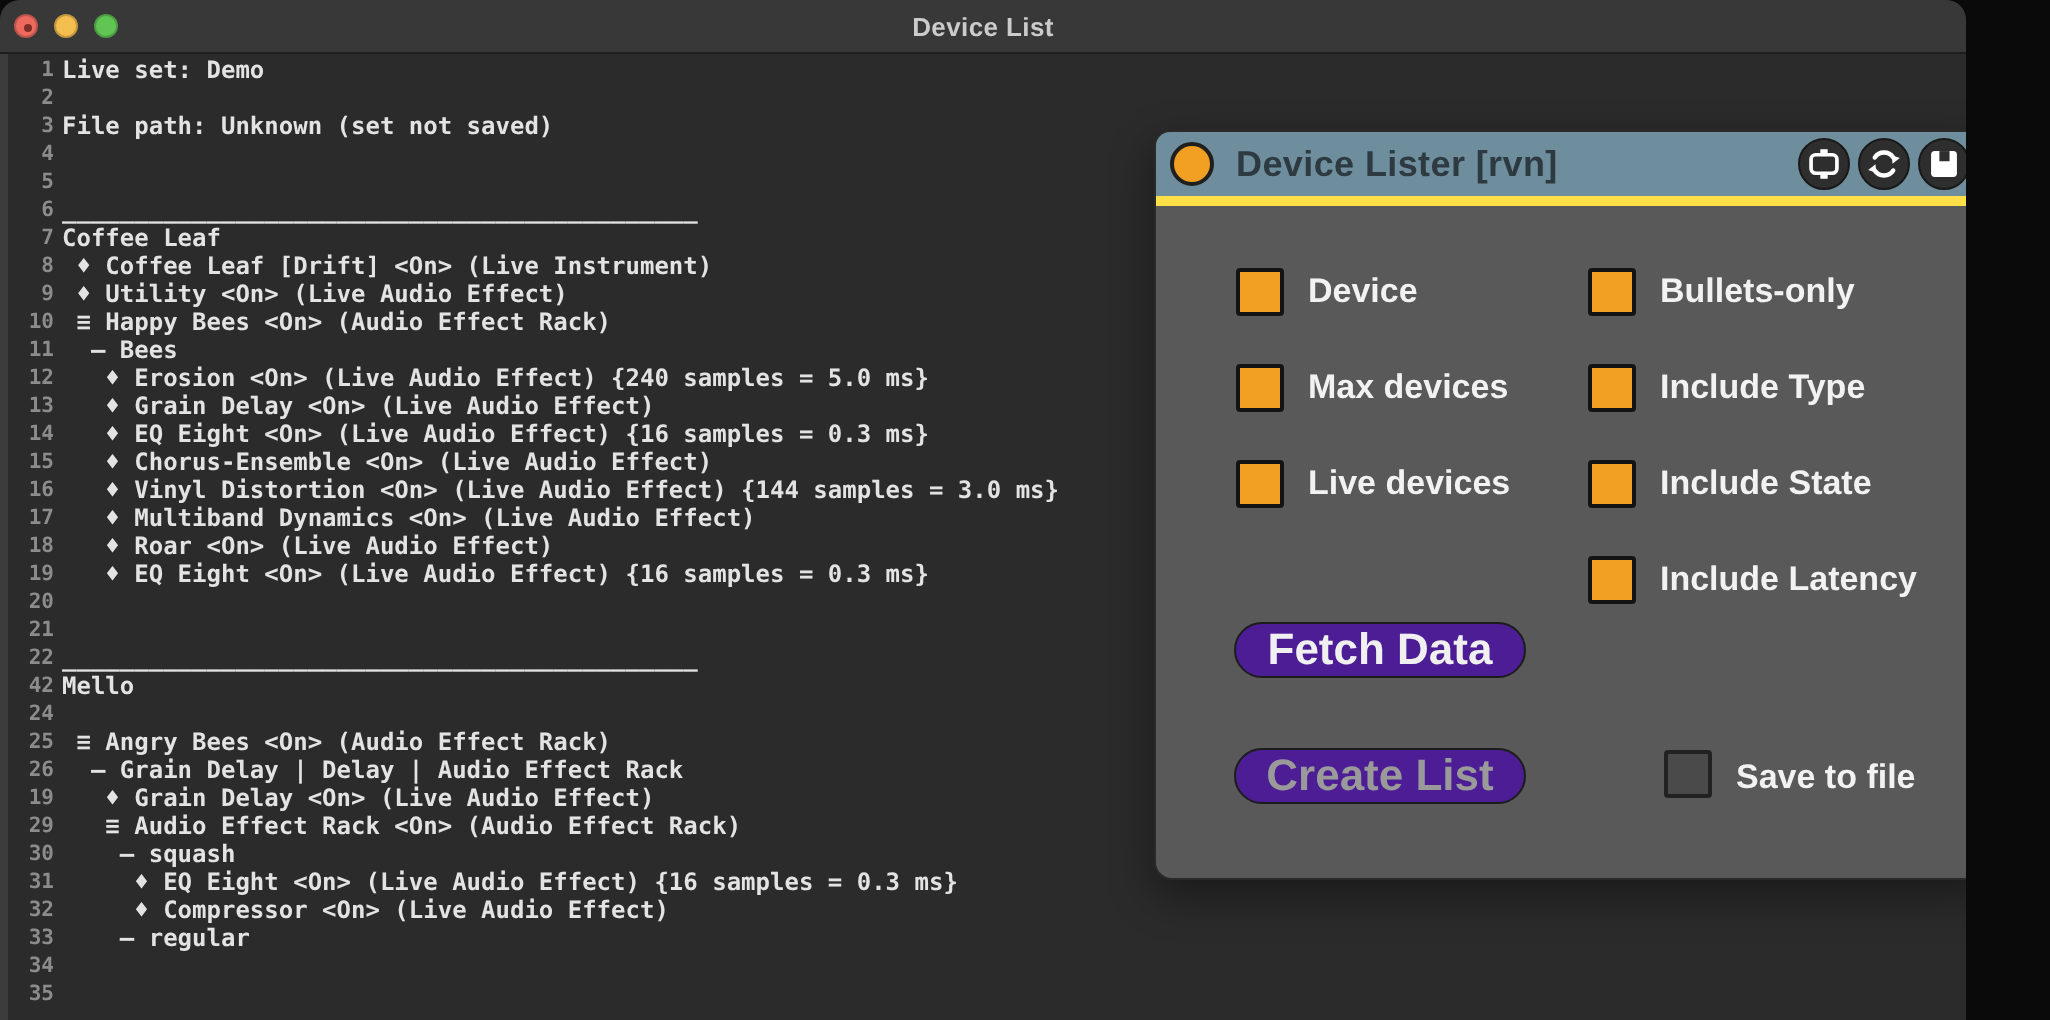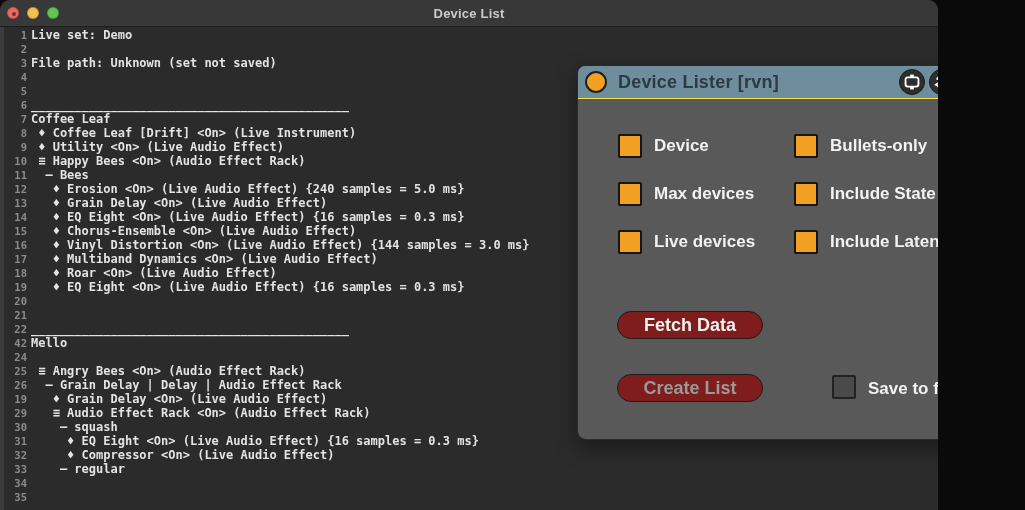--- a/index.html
+++ b/index.html
@@ -3,24 +3,23 @@
 <meta charset="utf-8">
 <style>
   :root{
     --orange:#F2A024;
     --header-blue:#6E8E9D;
     --panel-bg:#595959;
     --win-bg:#2B2B2B;
   }
   html,body{margin:0;padding:0;background:#0a0a0a;}
   .window{
-    position:relative;width:892px;height:510px;overflow:hidden;
+    position:relative;width:983px;height:510px;overflow:hidden;
     background:var(--win-bg);border-radius:10px 10px 0 0;
     font-family:"Liberation Sans",sans-serif;
-    padding-left:46px;
   }
   
   .titlebar{
     position:absolute;top:0;left:0;right:0;height:26px;
     background:#383838;border-bottom:1px solid #1d1d1d;
     display:flex;align-items:center;
   }
   .lights{display:flex;gap:8px;margin-left:7px;}
   .light{width:12px;height:12px;border-radius:50%;position:relative;border:0.5px solid rgba(0,0,0,.2);box-sizing:border-box;}
   .light.close{background:#EE6A5F;}
@@ -38,21 +37,21 @@
   .line .num{width:27px;flex:0 0 27px;text-align:right;color:#8c8c8c;font-size:10.5px;}
   .line .txt{padding-left:4px;white-space:pre;color:#e3e3e3;font-size:12px;}
   
   .panel{
     position:absolute;left:577px;top:65px;width:417px;height:375px;
     background:var(--panel-bg);border:1.5px solid #2a2a2a;border-radius:9px;
     box-sizing:border-box;box-shadow:0 8px 22px rgba(0,0,0,.4);
   }
   .panel-header{
     height:32px;background:var(--header-blue);
-    border-radius:7px 7px 0 0;border-bottom:1px solid #fde047;
+    border-radius:7px 7px 0 0;border-bottom:5px solid #fde047;
     display:flex;align-items:center;
   }
   .led{
     width:22px;height:22px;border-radius:50%;box-sizing:border-box;
     background:var(--orange);border:2px solid #1f1f1f;margin-left:7px;flex:0 0 22px;
   }
   .panel-title{margin-left:11px;font-size:18px;font-weight:bold;color:#2e3a41;letter-spacing:.2px;}
   .hbtns{margin-left:auto;display:flex;gap:4px;margin-right:8px;}
   .hbtn{
     width:26px;height:26px;border-radius:50%;background:#2e2e2e;border:1px solid #1a1a1a;
@@ -66,22 +65,22 @@
   .cb-row{display:flex;align-items:center;height:24px;margin-bottom:24px;}
   .cb{
     width:24px;height:24px;box-sizing:border-box;border-radius:2px;
     background:var(--orange);border:2.5px solid #141414;flex:0 0 24px;
   }
   .cb.unchecked{background:#4a4a4a;border-color:#222;}
   .cb-label{margin-left:12px;font-size:17px;font-weight:bold;color:#f2f2f2;white-space:nowrap;}
   
   .pill{
     position:absolute;width:146px;height:28px;box-sizing:border-box;
-    border:1.5px solid #1c1c1c;border-radius:14px;background:#7f1d1d;
-    color:#f0f0f0;font-family:"Liberation Sans",sans-serif;font-size:18px;font-weight:bold;
+    border:1.5px solid #1c1c1c;border-radius:14px;background:#4c1d95;
+    color:#f0f0f0;font-family:"Liberation Sans",sans-serif;font-size:22px;font-weight:bold;
     display:flex;align-items:center;justify-content:center;padding:0;
   }
   .pill.fetch{left:39px;top:245px;}
   .pill.create{left:39px;top:308px;color:#9a9a9a;}
   .save-row{position:absolute;left:214px;top:308px;display:flex;align-items:flex-end;height:25px;margin-left:40px;}
 </style>
 </head>
 <body>
 
 <div class="window">
@@ -280,20 +279,24 @@
           <div class="cb-label">Live devices</div>
         </div>
       </div>
     <div class="col right" id="col-right">
         <div class="cb-row">
           <div class="cb"></div>
           <div class="cb-label">Bullets-only</div>
         </div>
         <div class="cb-row">
           <div class="cb"></div>
+          <div class="cb-label">Include Type</div>
+        </div>
+        <div class="cb-row">
+          <div class="cb"></div>
           <div class="cb-label">Include State</div>
         </div>
         <div class="cb-row">
           <div class="cb"></div>
           <div class="cb-label">Include Latency</div>
         </div>
       </div>
 
     <button class="pill fetch">Fetch Data</button>
     <button class="pill create">Create List</button>

